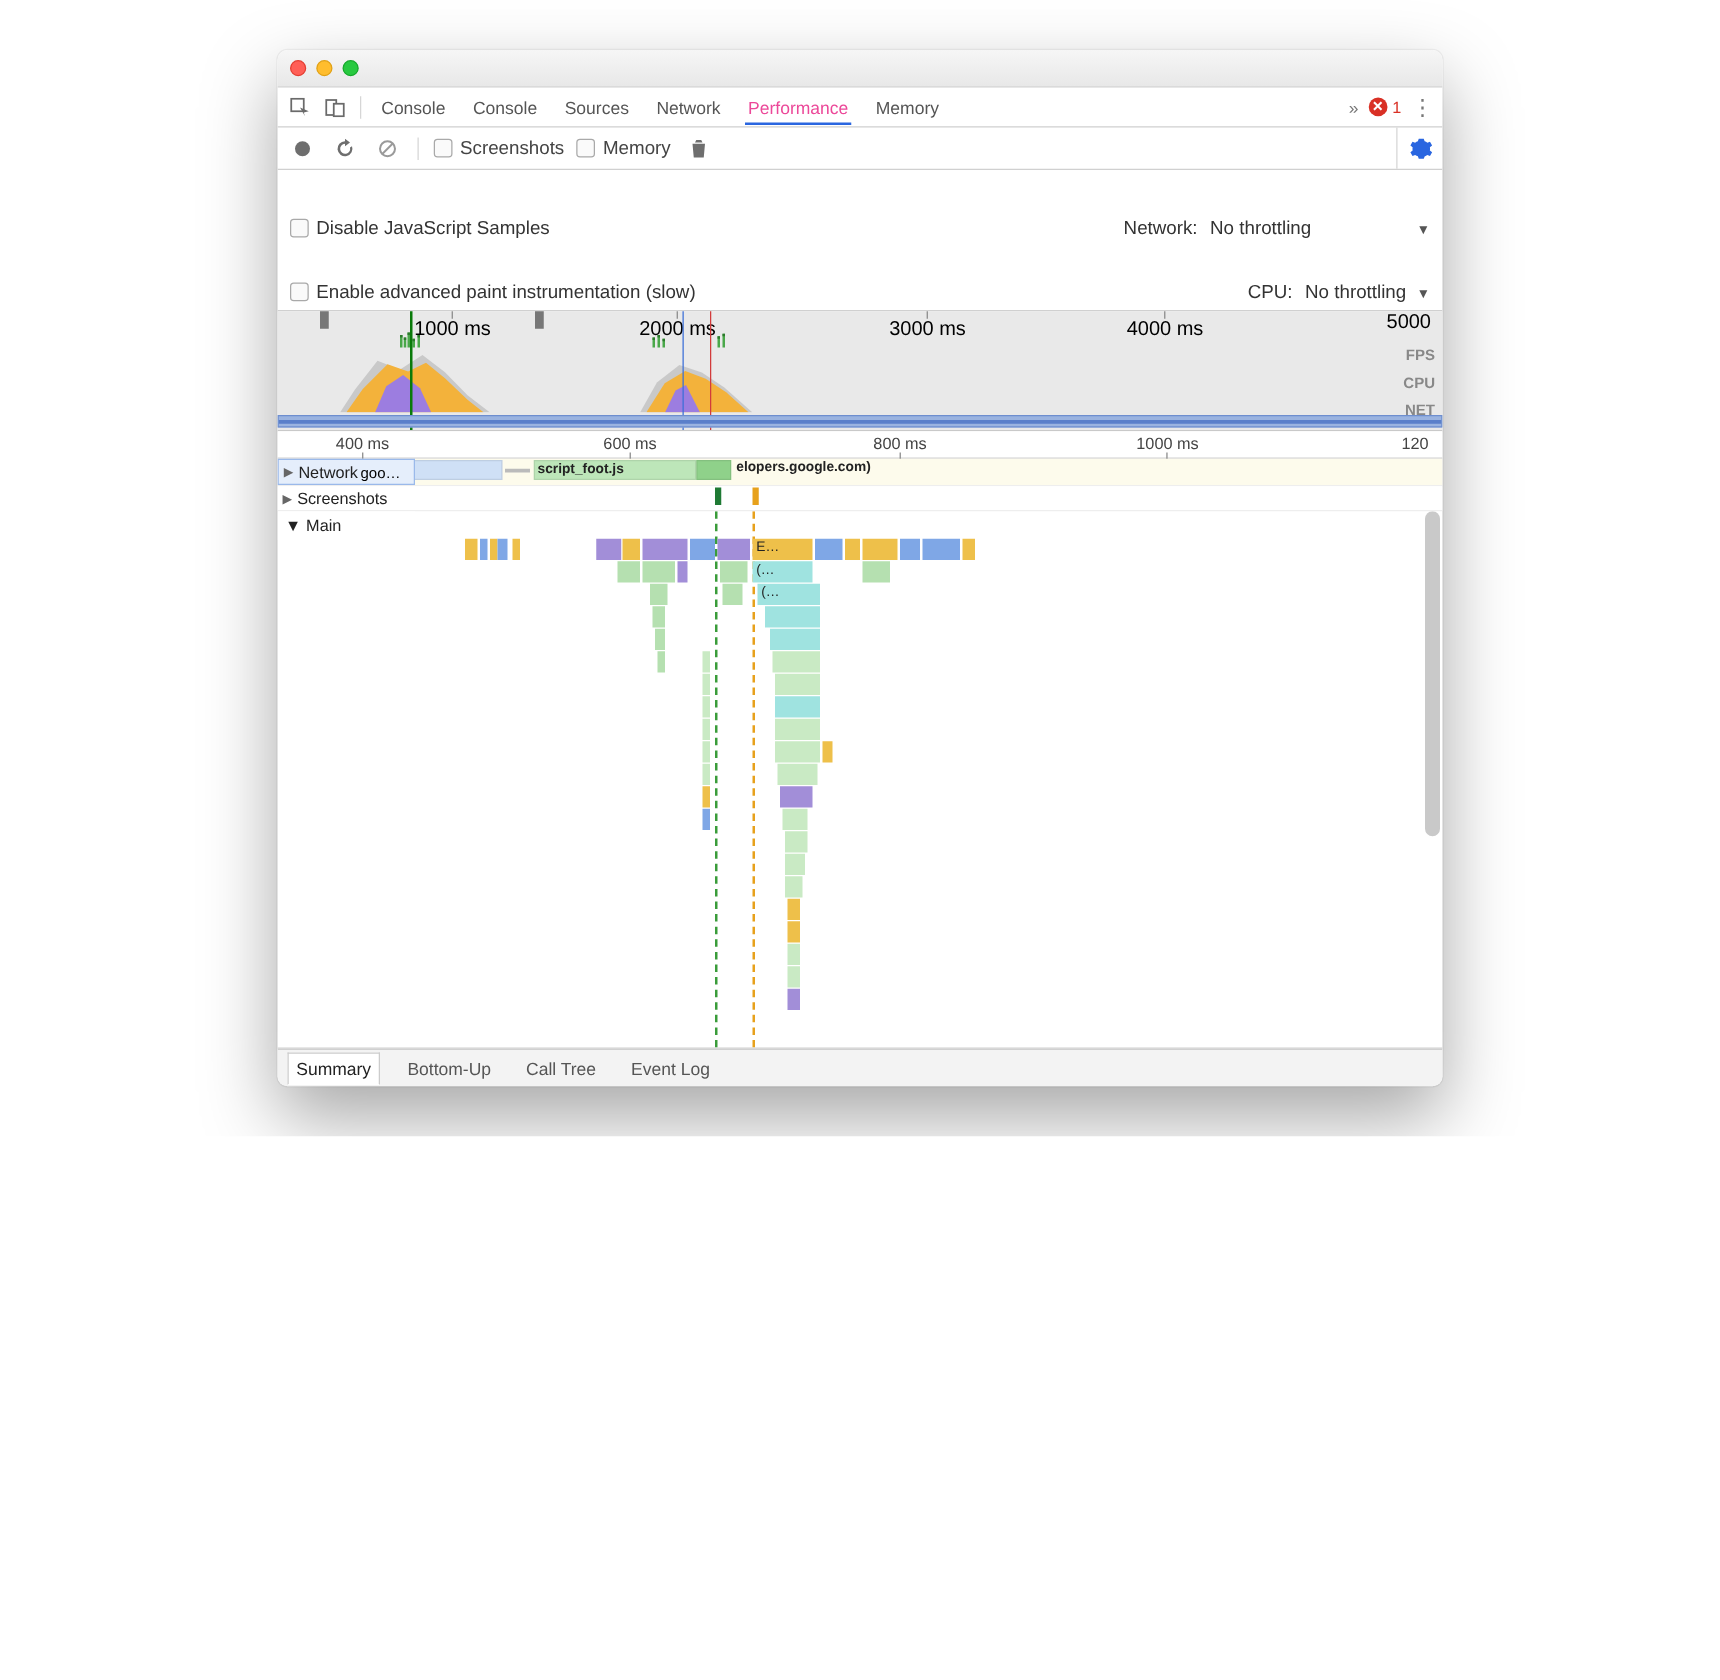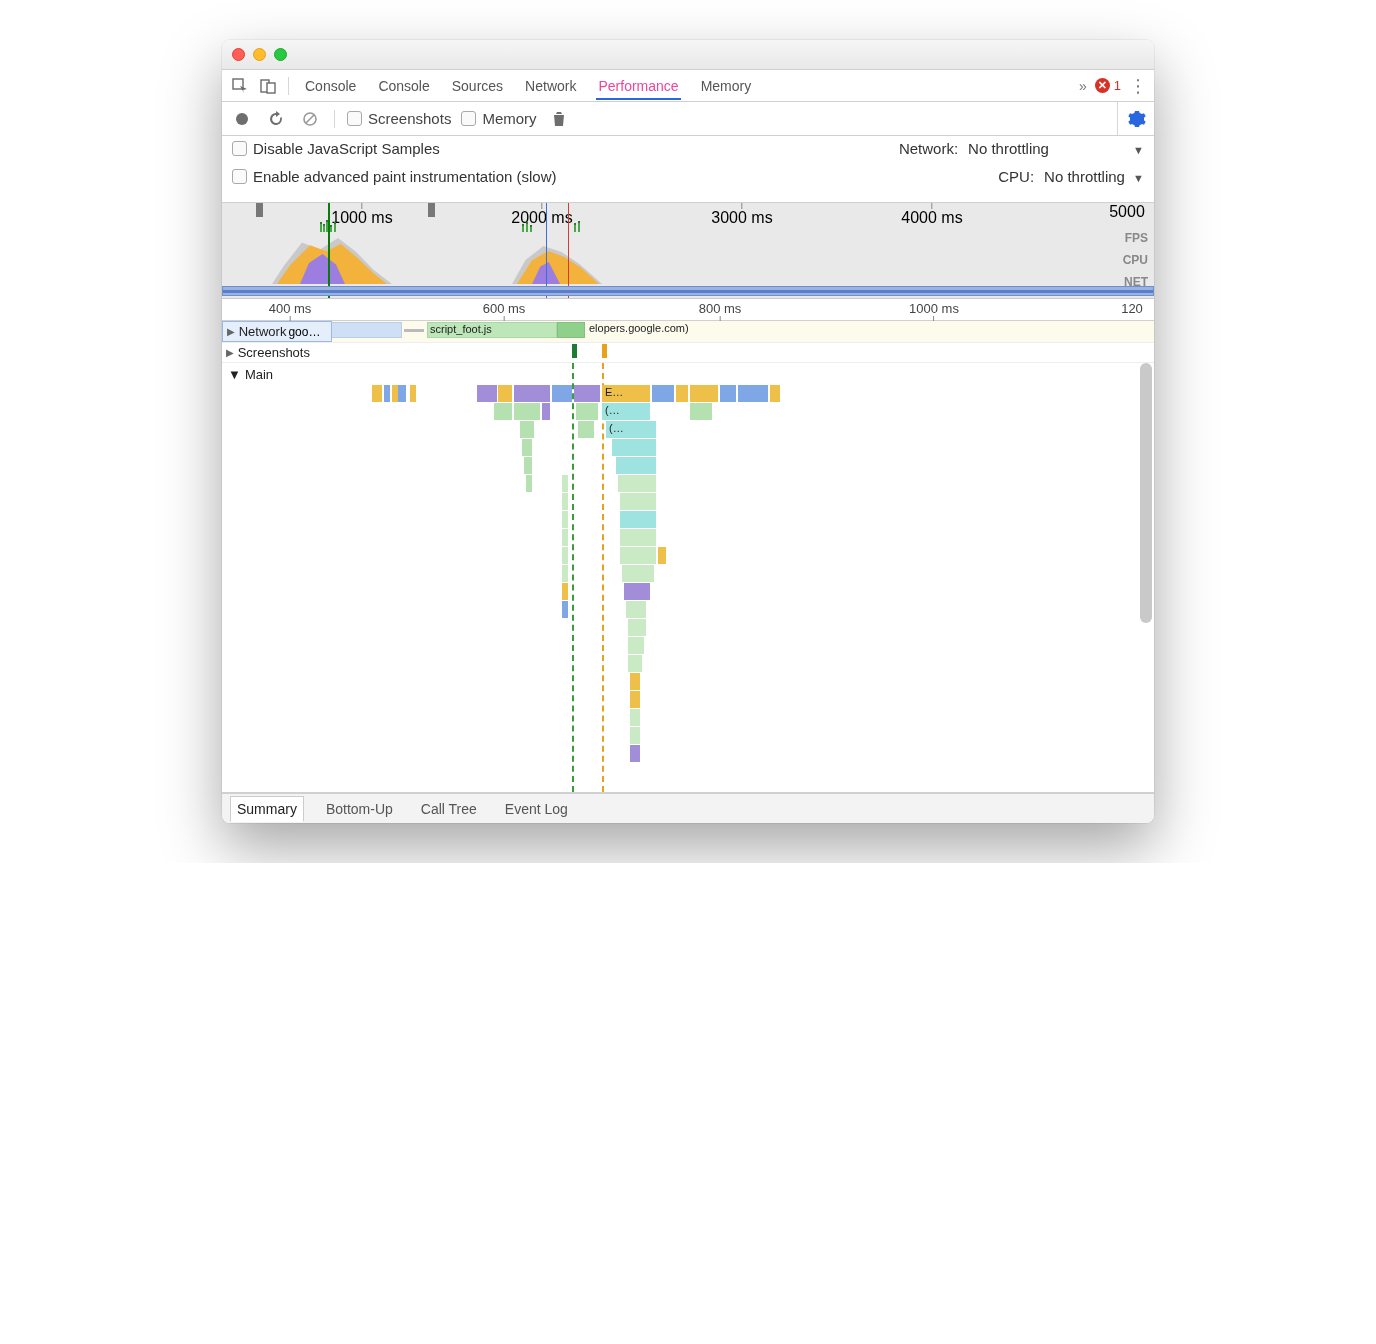--- a/index.html
+++ b/index.html
@@ -72,21 +72,21 @@
   .chkbox { width:15px;height:15px;border:1px solid #a9a9a9;border-radius:3px;background:#fafafa;}
   .gear { margin-left:auto; color:#2a66e0; border-left:1px solid #d6d6d6; padding-left:10px; height:100%; display:flex; align-items:center;}
 
   
   .options {
     border-bottom: 1px solid #d0d0d0;
     font-size: 15px;
     color:#333;
     padding: 4px 10px 6px;
   }
-  .optrow { display:flex; align-items:flex-start; height:28px;}
+  .optrow { display:flex; align-items:flex-end; height:28px;margin-top:23px;}
   .optrow .chk { margin-right: 18px;}
   .optrow .lbl { color:#333;}
   .optrow .right { margin-left:auto; display:flex; align-items:center; gap:10px;}
   .throttle-label { color:#333;}
   .sel { color:#333; }
   .tri { color:#555; font-size:11px; margin-left:4px;}
 
   
   .overview {
     position:relative; height: 96px; border-bottom:1px solid #c9c9c9;
@@ -110,21 +110,21 @@
   
   .zoom-ruler { height:22px; border-bottom:1px solid #d0d0d0; position:relative; font-size:13px; color:#444; background:#fff;}
   .zr-tick { position:absolute; top:2px; transform:translateX(-50%);}
   .zr-tick .mark { width:1px;height:6px;background:#888;margin:0 auto;}
 
   
   .tracks { position:relative; font-size:13px; color:#222; }
   .track-row { display:flex; align-items:stretch; border-bottom:1px solid #eee; min-height:20px; position:relative;}
   .track-head { width:110px; min-width:110px; padding:2px 4px; display:flex; align-items:center; gap:4px; background:#fff; z-index:2; border-right:0;}
   .track-head .tri2 { font-size:10px; color:#666;}
-  .track-body { position:relative; flex:1; background:#fdfbec; overflow:hidden;}
+  .track-body { position:relative; flex:1; background:#fdfbec; overflow:hidden;font-weight:bold;}
   .track-row.interactions .track-body { background:#fff;}
   .bar { position:absolute; height:16px; top:1px; border:1px solid rgba(0,0,0,.08); overflow:hidden; font-size:11px; padding:0 2px; white-space:nowrap; }
   .bar.ltblue { background:#cfe0f6;}
   .bar.green { background:#bde6b9;}
   .bar.cream { background:#f6e9aa;}
 
   
   .flame-wrap { position:relative; height: 430px; border-bottom:1px solid #d0d0d0; overflow:hidden;}
   .flame-head { position:absolute; left:0; top:0; width:110px; padding:4px 6px; display:flex; gap:4px; align-items:center; background:#fff; z-index:3;}
   .flame { position:absolute; left:0; right:14px; top:0; bottom:0;}

